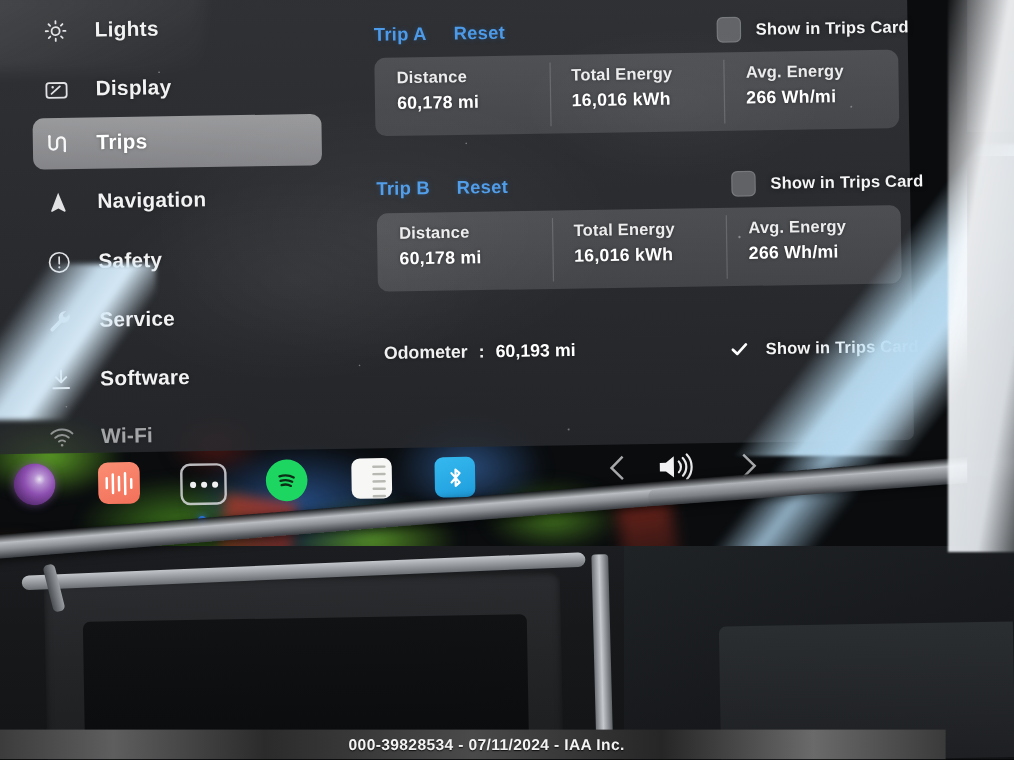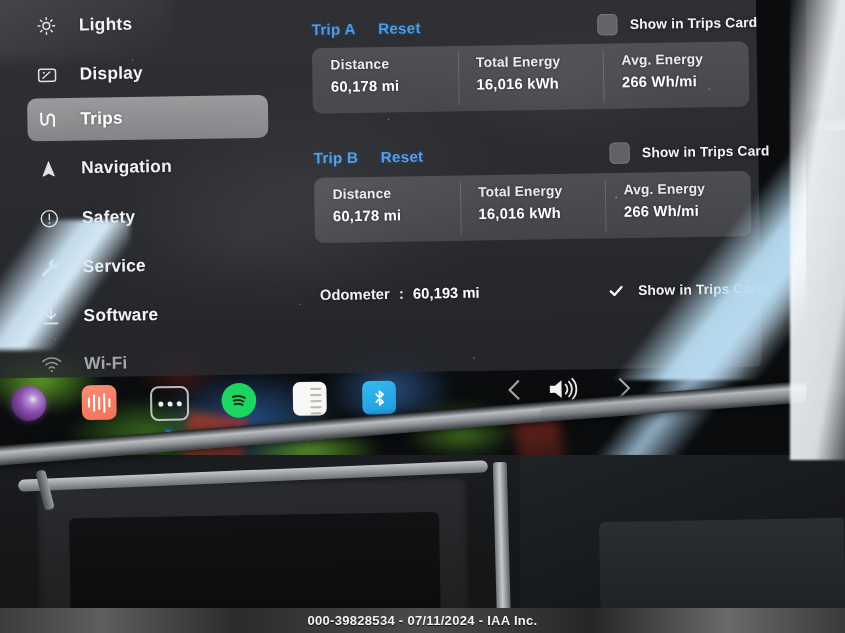--- a/index.html
+++ b/index.html
@@ -312,23 +312,23 @@
     background:linear-gradient(180deg, rgba(28,30,33,.9), rgba(22,24,26,.95));
     border-radius:8px 0 0 8px;
   }
   #right-dark2{
     position:absolute;left:806px;top:0px;width:42px;height:110px;
     background:linear-gradient(180deg, rgba(36,38,41,.75), rgba(26,28,31,.9));
   }
 
   
   #watermark-bar{
-    position:absolute;left:0;bottom:0;width:845px;height:25px;
+    position:absolute;left:0;bottom:0;width:765px;height:25px;
     background:linear-gradient(90deg,#3c3c3c 0%,#5e5e5e 12%,#2b2b2b 28%,#4a4a4a 50%,#262626 70%,#6a6a6a 86%,#3a3a3a 100%);
-    display:flex;align-items:center;justify-content:center;
+    display:flex;align-items:center;justify-content:center;padding-left:23px;
   }
   #watermark-text{
     font-size:13px;font-weight:700;color:#f4f4f4;letter-spacing:.3px;
     font-family:"Liberation Sans",sans-serif;
     text-shadow:0 1px 1px rgba(0,0,0,.8);
   }
 </style>
 </head>
 <body>
 

